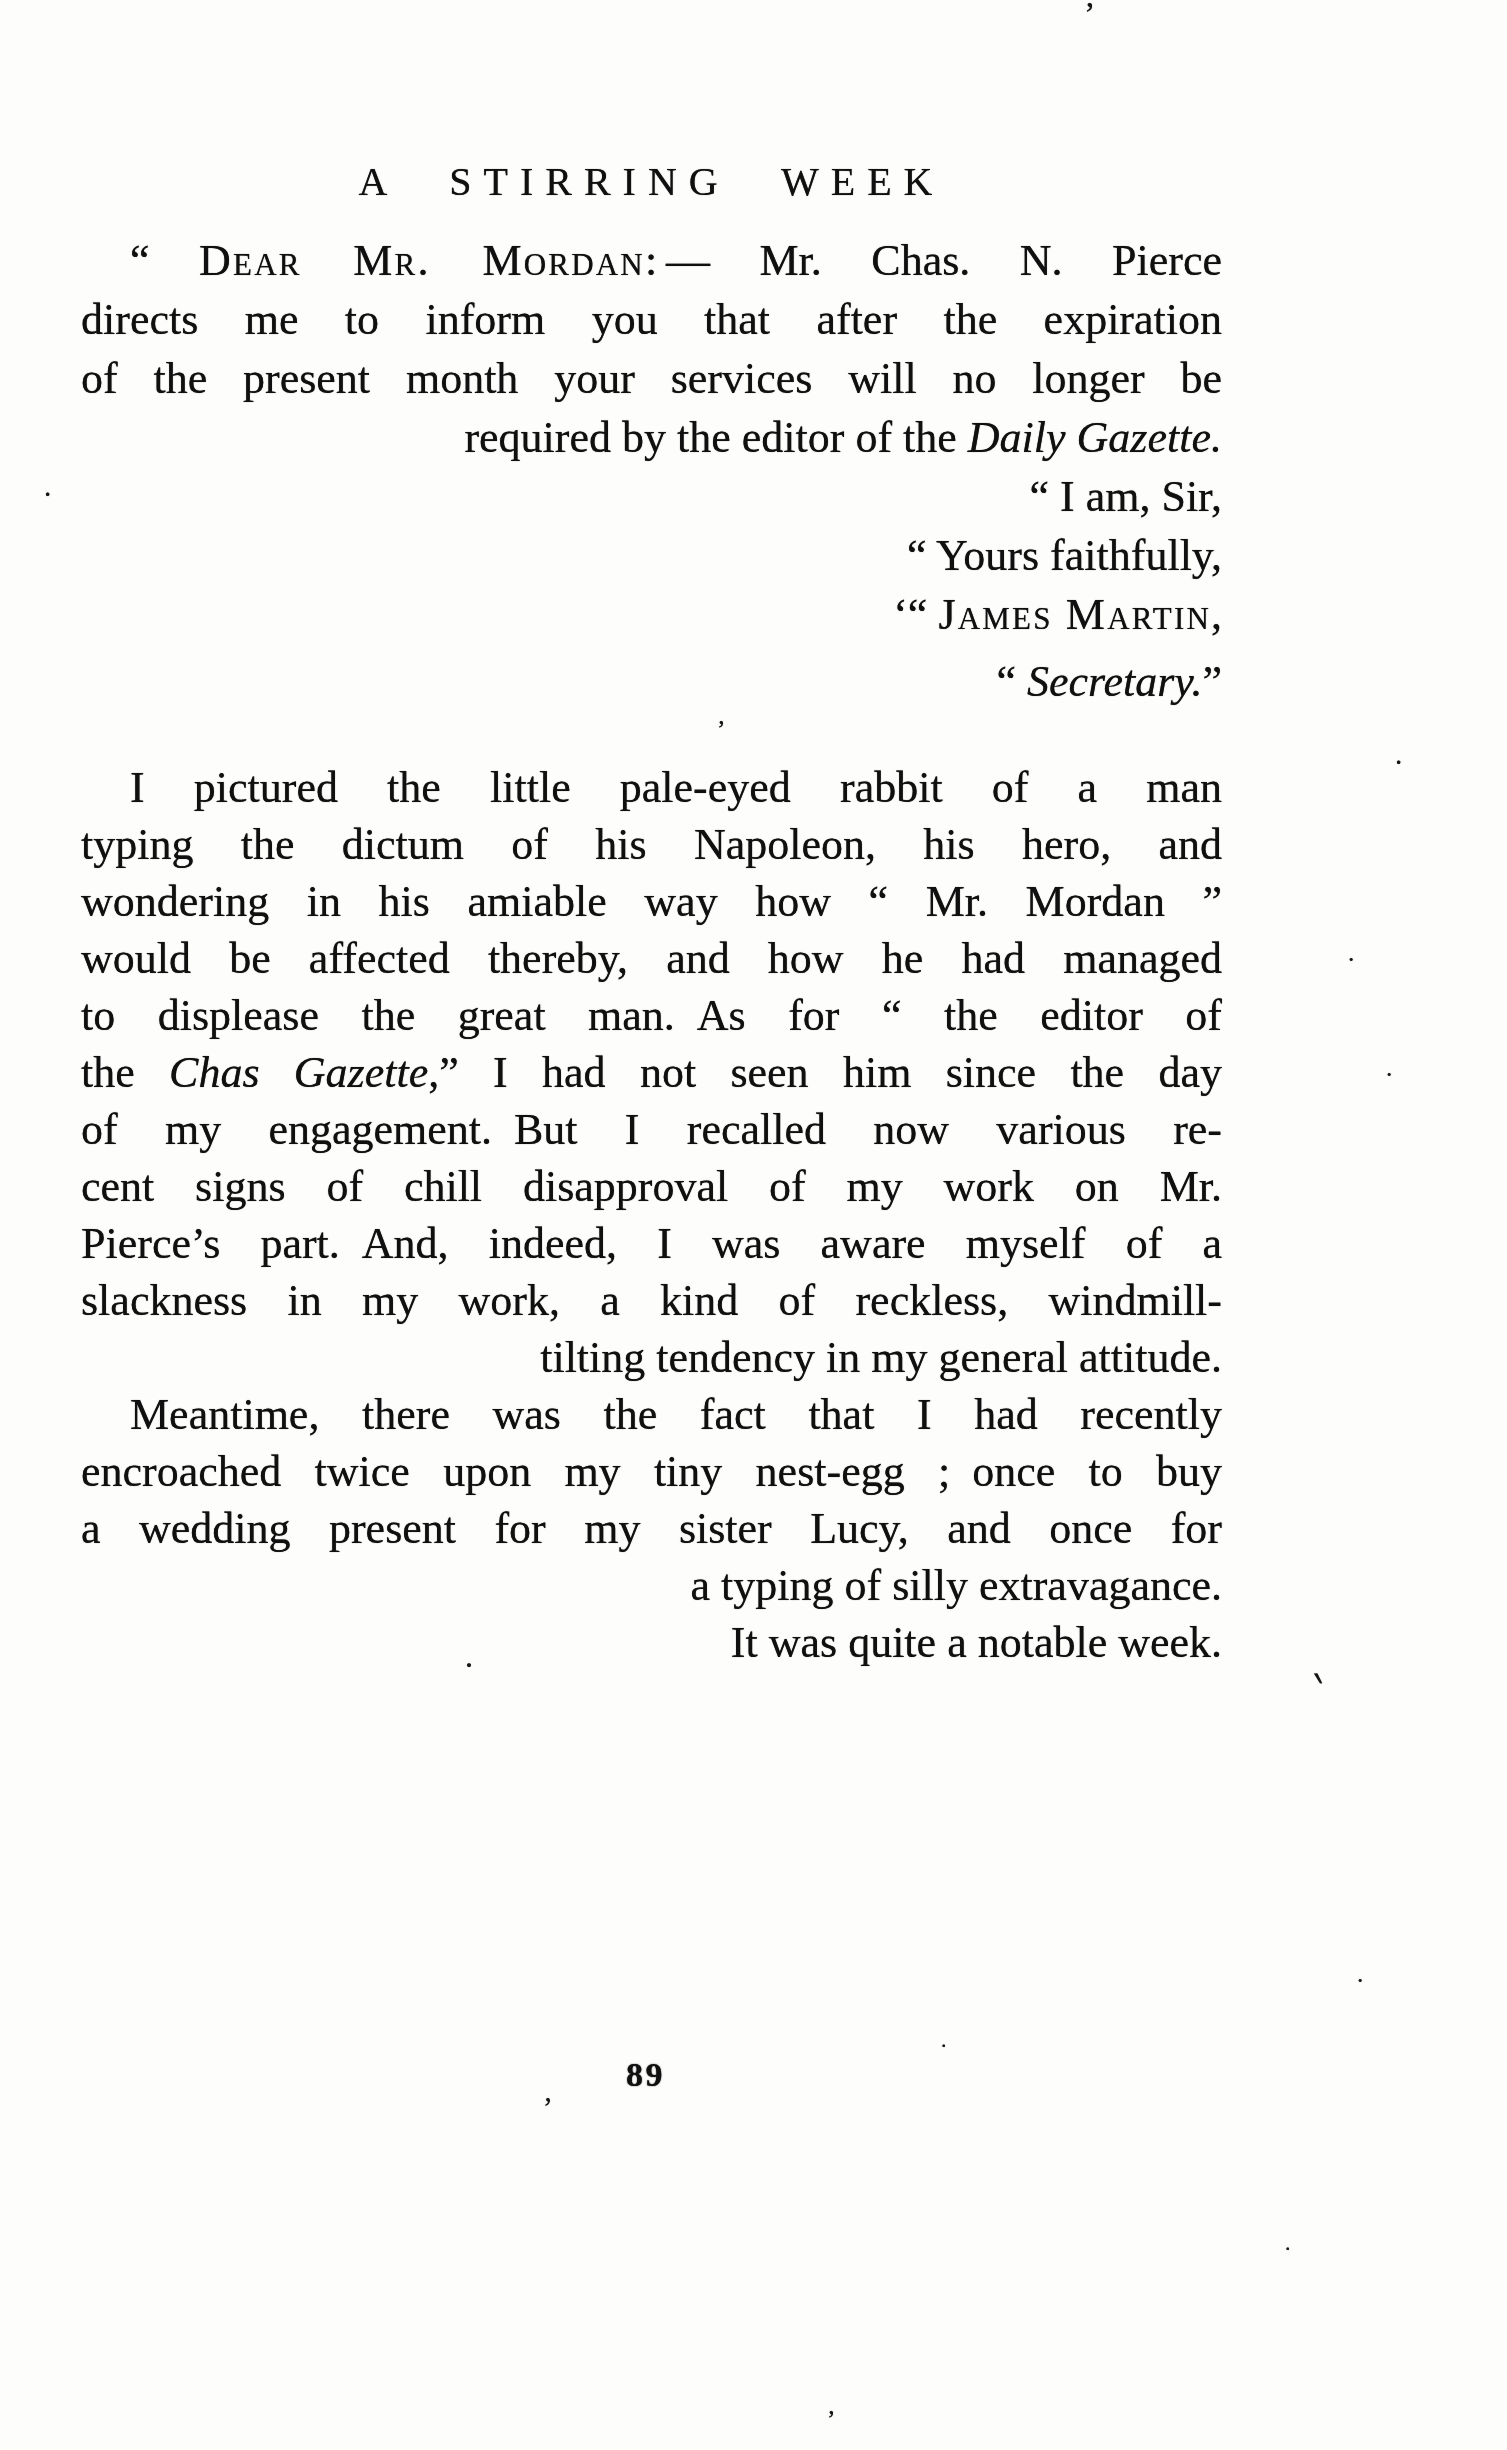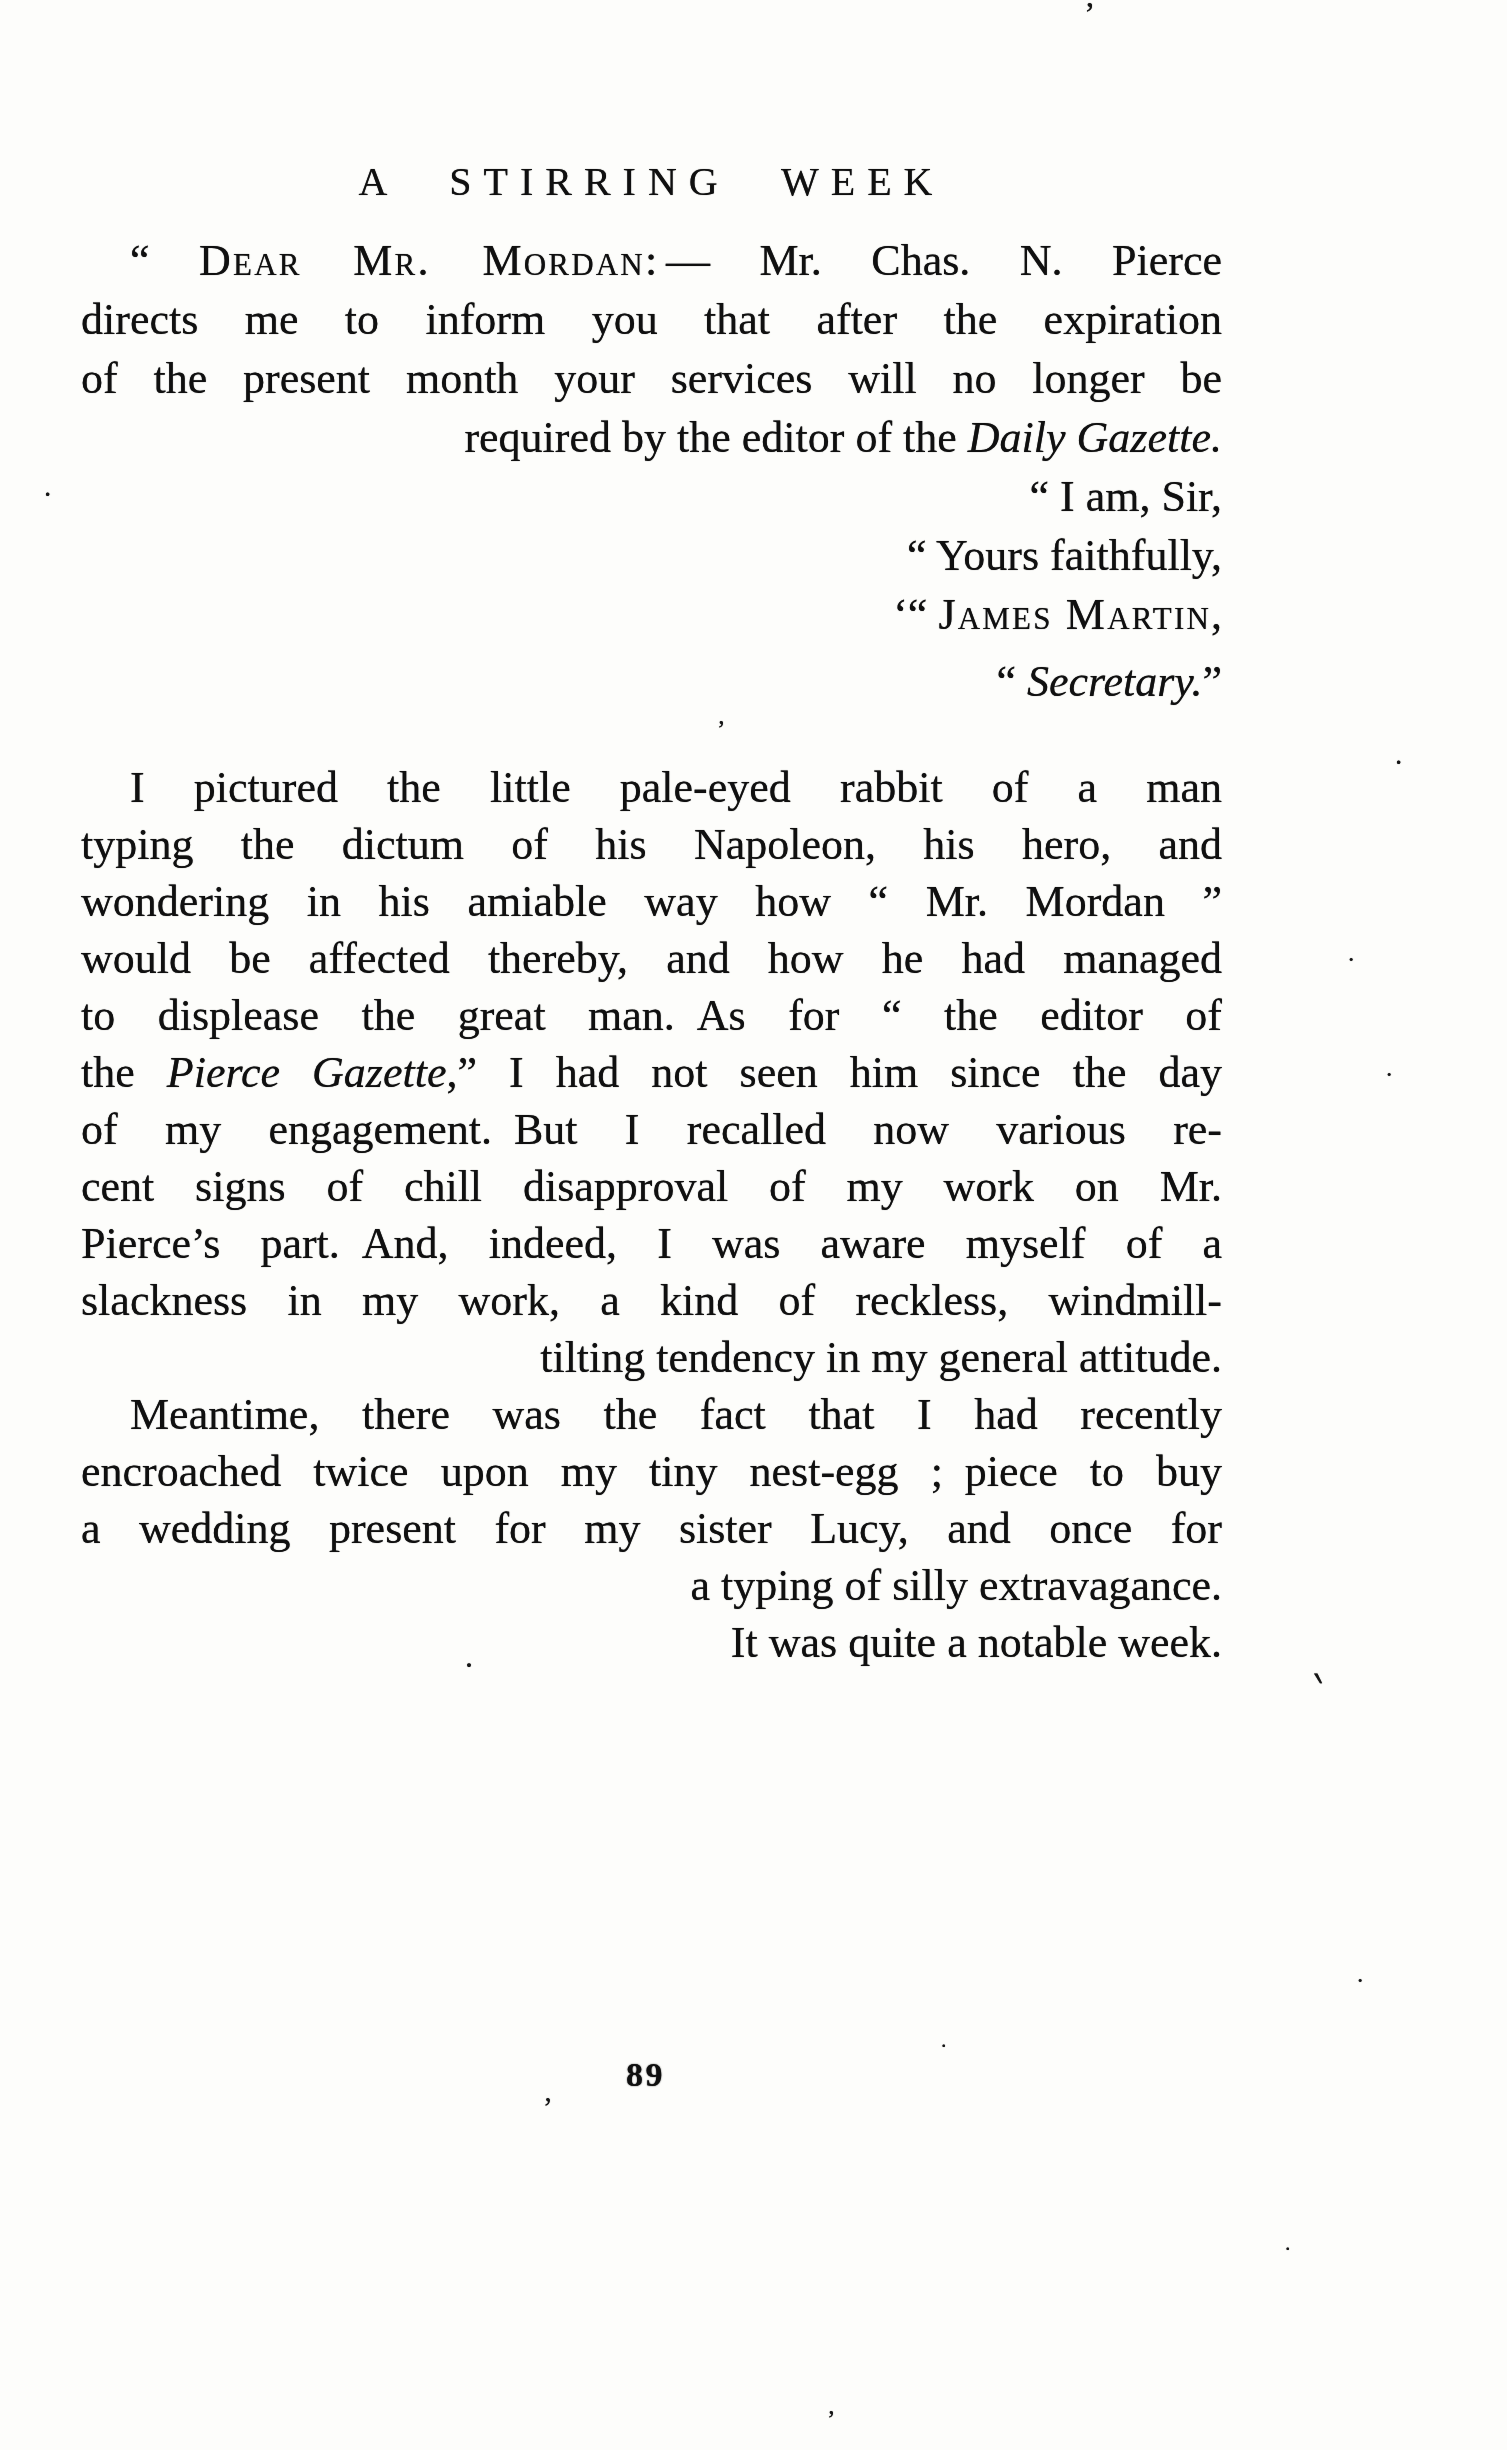--- a/index.html
+++ b/index.html
@@ -49,30 +49,30 @@
       <div class="line" style="padding-left: 646px;"><span>‘“ </span><span class="sc">James Martin</span><span>,</span></div>
       <div class="line" style="padding-left: 807px; margin-top: 8px;"><span>“ </span><span class="it">Secretary.</span><span>”</span></div>
     </div>
   <div class="body-text" id="body-text">
       <div>
         <div class="line just indent"><span>I pictured the little pale-eyed rabbit of a man</span></div>
         <div class="line just"><span>typing the dictum of his Napoleon, his hero, and</span></div>
         <div class="line just"><span>wondering in his amiable way how “ Mr. Mordan ”</span></div>
         <div class="line just"><span>would be affected thereby, and how he had managed</span></div>
         <div class="line just"><span>to displease the great man. As for “ the editor of</span></div>
-        <div class="line just"><span>the </span><span class="it">Pierce Gazette</span><span>,” I had not seen him since the day</span></div>
+        <div class="line just"><span>the </span><span class="it">Chas Gazette</span><span>,” I had not seen him since the day</span></div>
         <div class="line just"><span>of my engagement. But I recalled now various re-</span></div>
         <div class="line just"><span>cent signs of chill disapproval of my work on Mr.</span></div>
         <div class="line just"><span>Pierce’s part. And, indeed, I was aware myself of a</span></div>
         <div class="line just"><span>slackness in my work, a kind of reckless, windmill-</span></div>
         <div class="line"><span>tilting tendency in my general attitude.</span></div>
       </div>
       <div>
         <div class="line just indent"><span>Meantime, there was the fact that I had recently</span></div>
-        <div class="line just"><span>encroached twice upon my tiny nest-egg ; piece to buy</span></div>
+        <div class="line just"><span>encroached twice upon my tiny nest-egg ; once to buy</span></div>
         <div class="line just"><span>a wedding present for my sister Lucy, and once for</span></div>
         <div class="line"><span>a typing of silly extravagance.</span></div>
       </div>
       <div>
         <div class="line indent"><span>It was quite a notable week.</span></div>
       </div>
     </div>
   <div class="page-number">89</div>
   <div id="artifacts">
       <span class="artifact" style="left: 1084px; top: -3.4px; font-size: 34px;">’</span>

